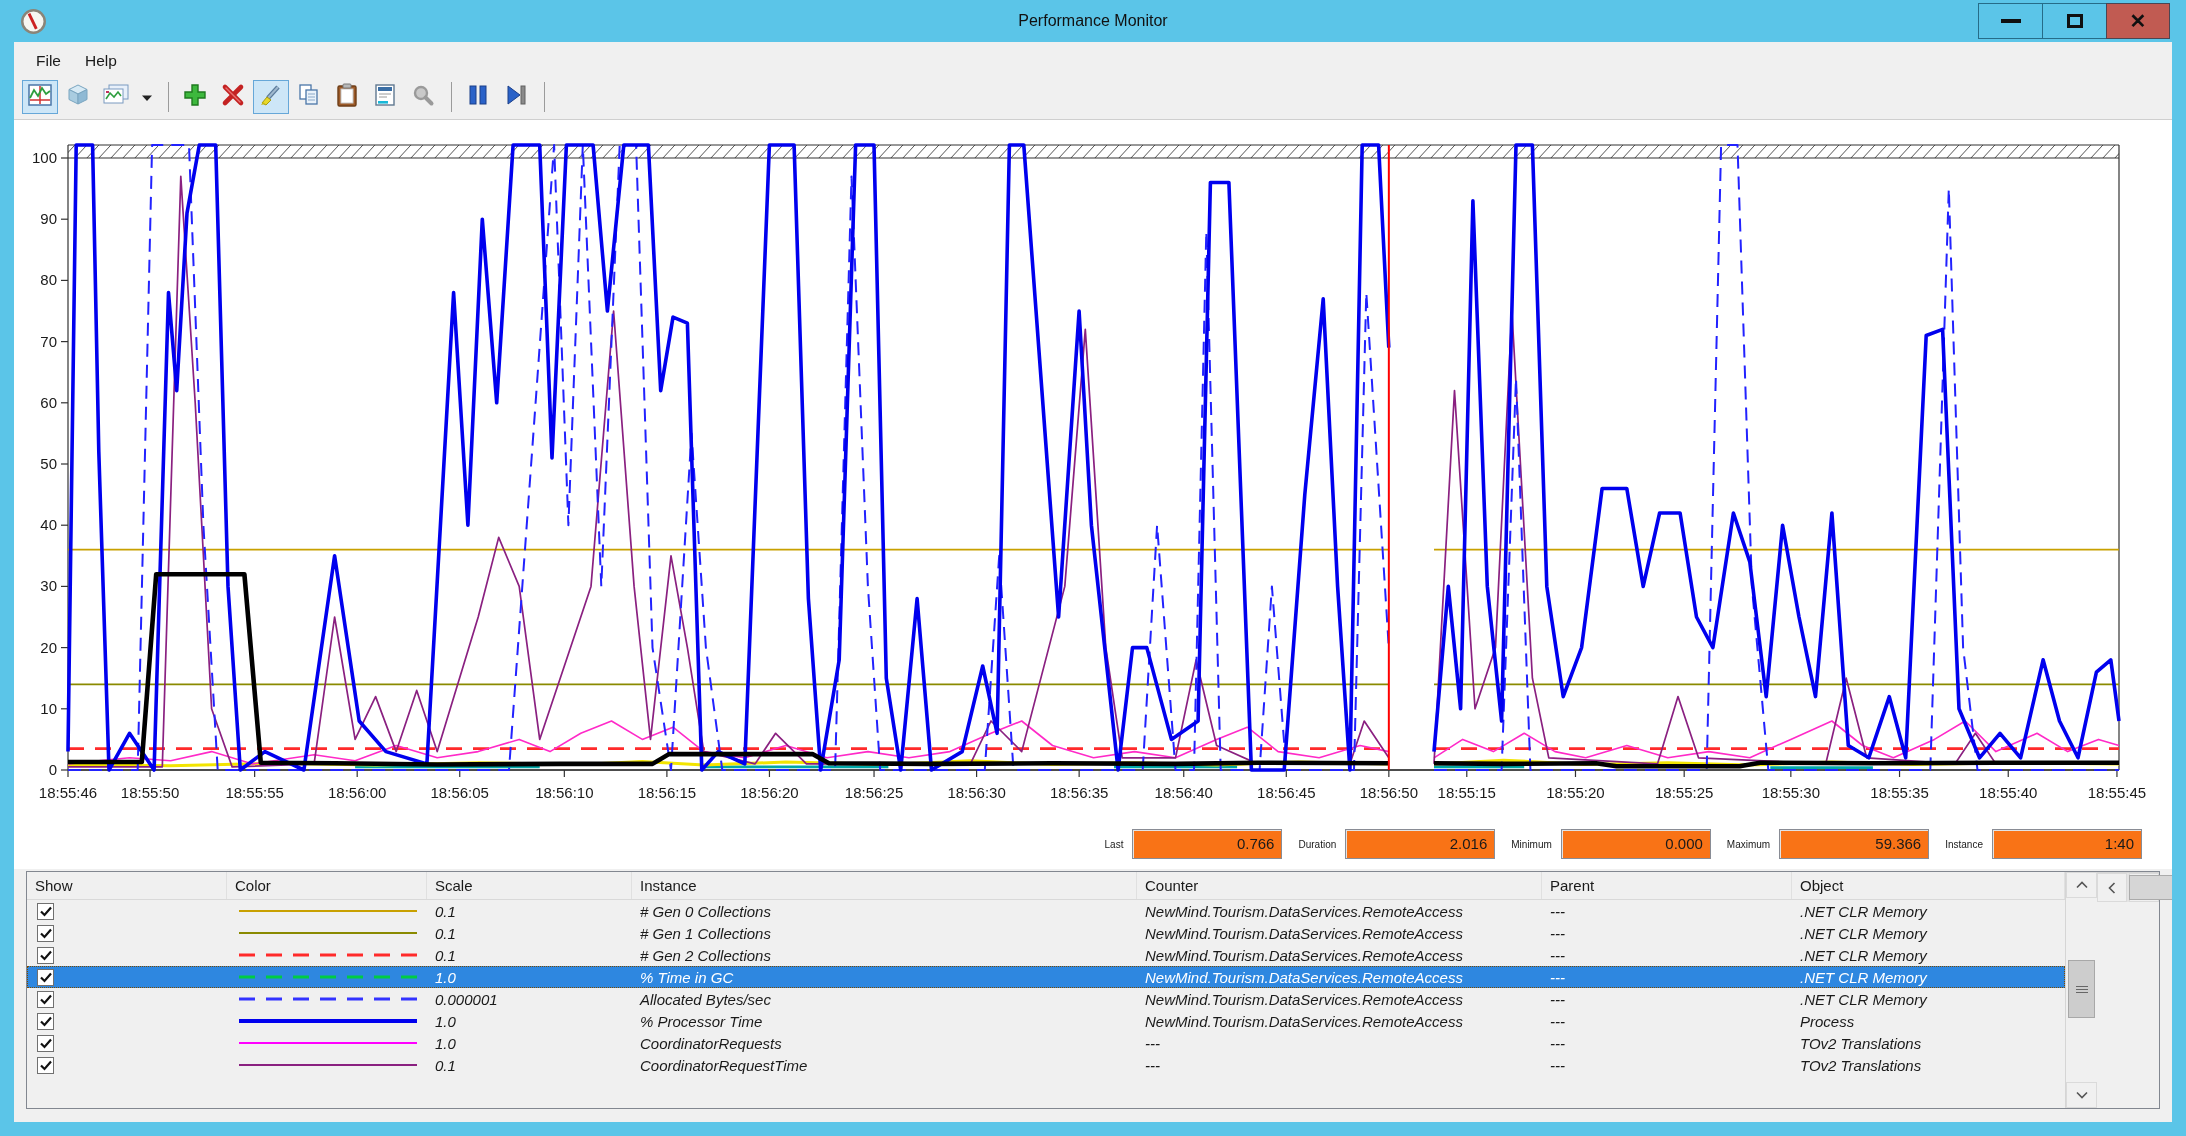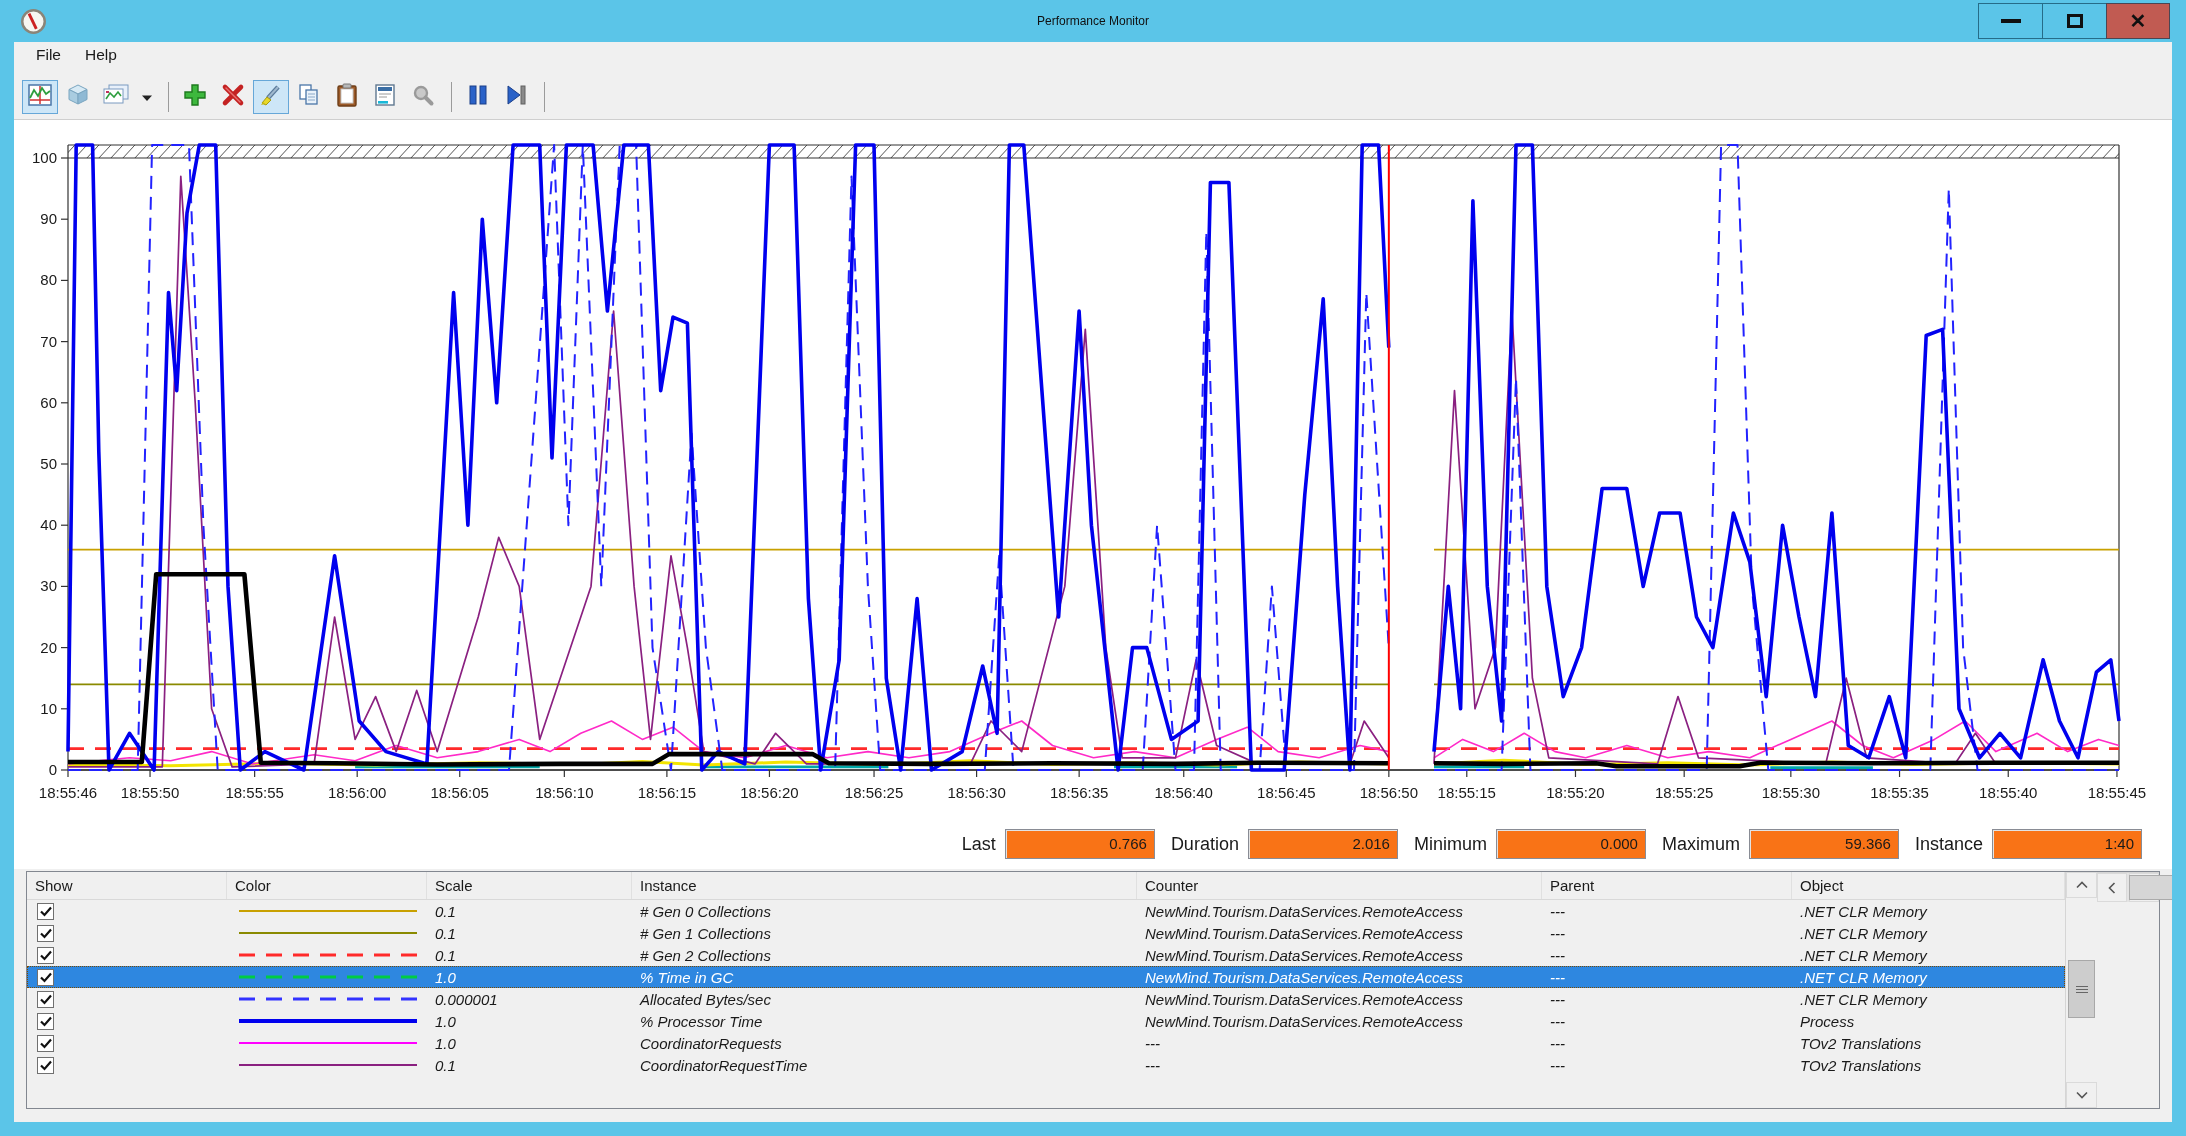--- a/index.html
+++ b/index.html
@@ -4,50 +4,50 @@
 <style>
   * { margin:0; padding:0; box-sizing:border-box; }
   html,body { width:2186px; height:1136px; overflow:hidden; }
   body { font-family:"Liberation Sans", sans-serif; font-size:15px; color:#1a1a1a; }
 
   .window { width:2186px; height:1136px; background:#5BC5E8; position:relative; }
 
   
   .titlebar { height:42px; display:flex; align-items:center; position:relative; }
   .app-icon { width:27px; height:27px; margin-left:20px; }
-  .win-title { position:absolute; left:0; right:0; text-align:center; font-size:12px; color:#111; }
+  .win-title { position:absolute; left:0; right:0; text-align:center; font-size:16px; color:#111; }
   .winbtns { margin-left:auto; display:flex; margin-right:16px; z-index:2; }
   .winbtn { width:64px; height:36px; display:flex; align-items:center; justify-content:center;
             border:1px solid rgba(10,60,85,.65); border-right-width:0; cursor:pointer; }
   .winbtn:last-child { border-right-width:1px; }
   .winbtn.close { background:#C15B52; }
   .glyph-min { width:20px; height:4px; background:#101010; }
   .glyph-max { width:16px; height:14px; border:3px solid #101010; background:transparent; }
   .glyph-close { font-size:20px; font-weight:bold; color:#101010; line-height:1; }
 
   
   .content { position:absolute; left:14px; right:14px; top:42px; bottom:14px;
              background:#F0F0F0; display:flex; flex-direction:column; overflow:hidden; }
 
-  .menubar { height:32px; background:#F0F0F0; display:flex; align-items:flex-start; padding-left:10px; }
+  .menubar { height:32px; background:#F0F0F0; display:flex; align-items:flex-end; padding-left:10px; }
   .menu-item { padding:4px 12px; font-size:15.5px; cursor:default; }
 
   .toolbar { height:46px; background:#F0F0F0; display:flex; align-items:center; padding-left:8px;
              border-bottom:1px solid #CFCFCF; }
   .tbtn { width:36px; height:34px; display:flex; align-items:center; justify-content:center;
           border:1px solid transparent; margin-right:2px; cursor:pointer; }
   .tbtn.active { background:#CDE6F7; border-color:#66A7D8; }
   .tbtn.dropdown { width:22px; }
   .tsep { width:1px; height:30px; background:#9B9B9B; margin:0 8px; }
 
   
   .chart-panel { background:#FFFFFF; }
   .stats { height:50px; background:#FFFFFF; display:flex; align-items:center;
            justify-content:flex-end; padding-right:30px; }
-  .stat-label { margin-right:9px; font-size:18px; }
+  .stat-label { margin-right:9px; font-size:10px; }
   .stat-box { width:150px; height:30px; border:1px solid #898C95; background:#f97316;
               text-align:right; padding:5px 7px 0 0; margin-right:16px; font-size:15px;
               box-shadow: inset 1px 1px 0 #E3E3E3; }
   .stat-box:last-child { margin-right:0; }
 
   
   .table-area { flex:1; background:#F0F0F0; padding:2px 12px 0 12px; }
   .tbl-wrap { border:1px solid #828790; background:#F0F0F0; height:238px; position:relative;
               display:flex; flex-direction:row; }
   .tbl-main { display:flex; flex:1; }

